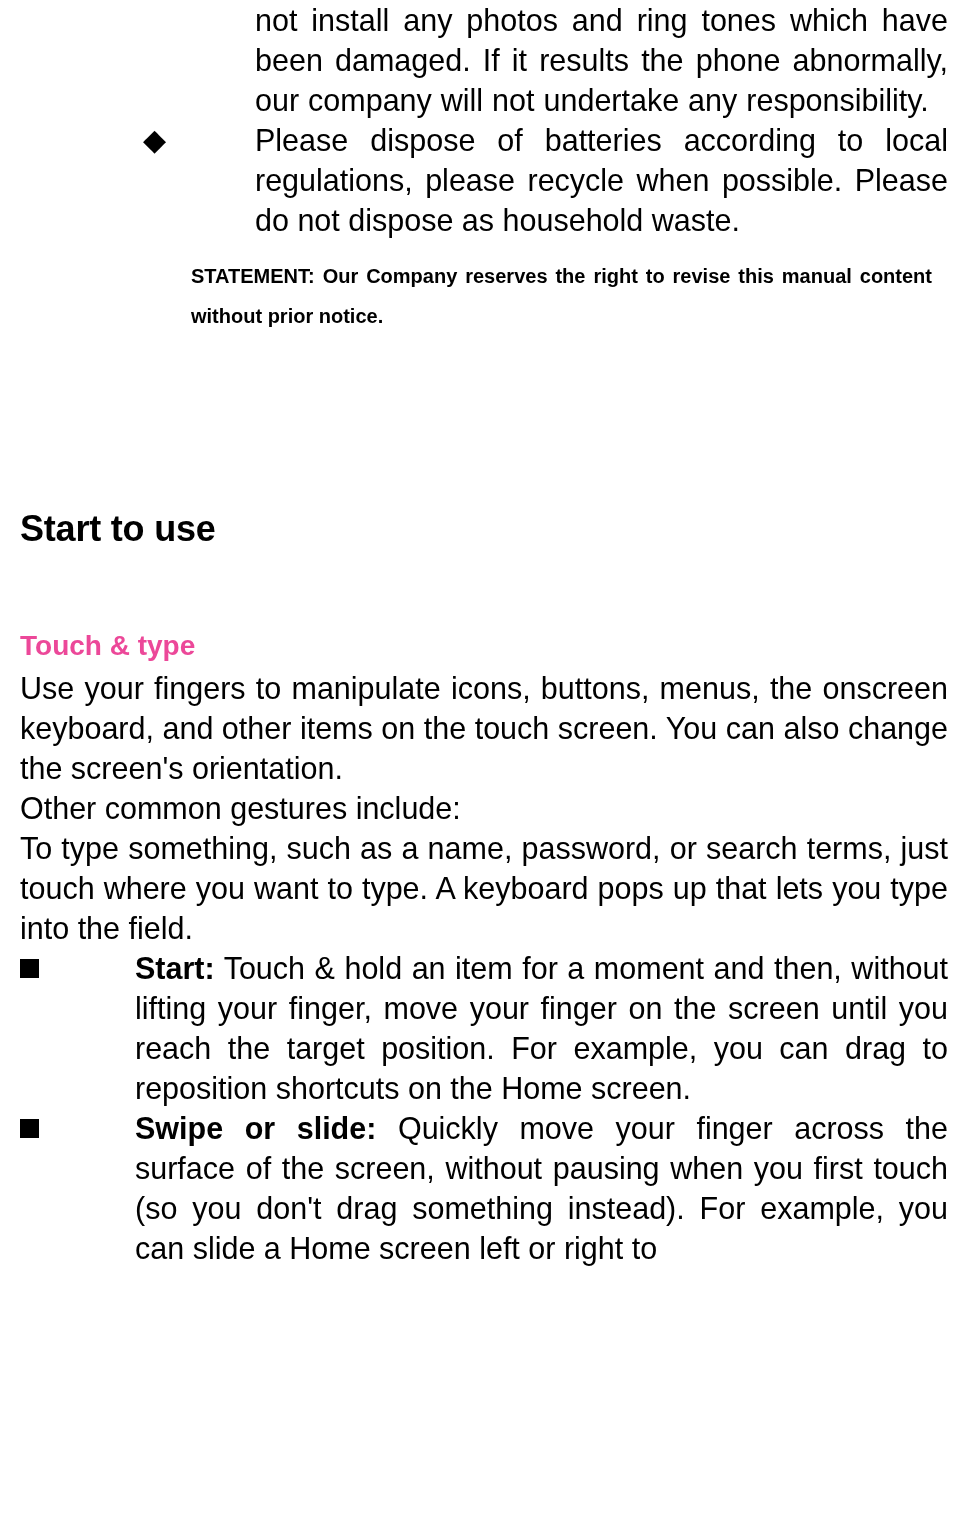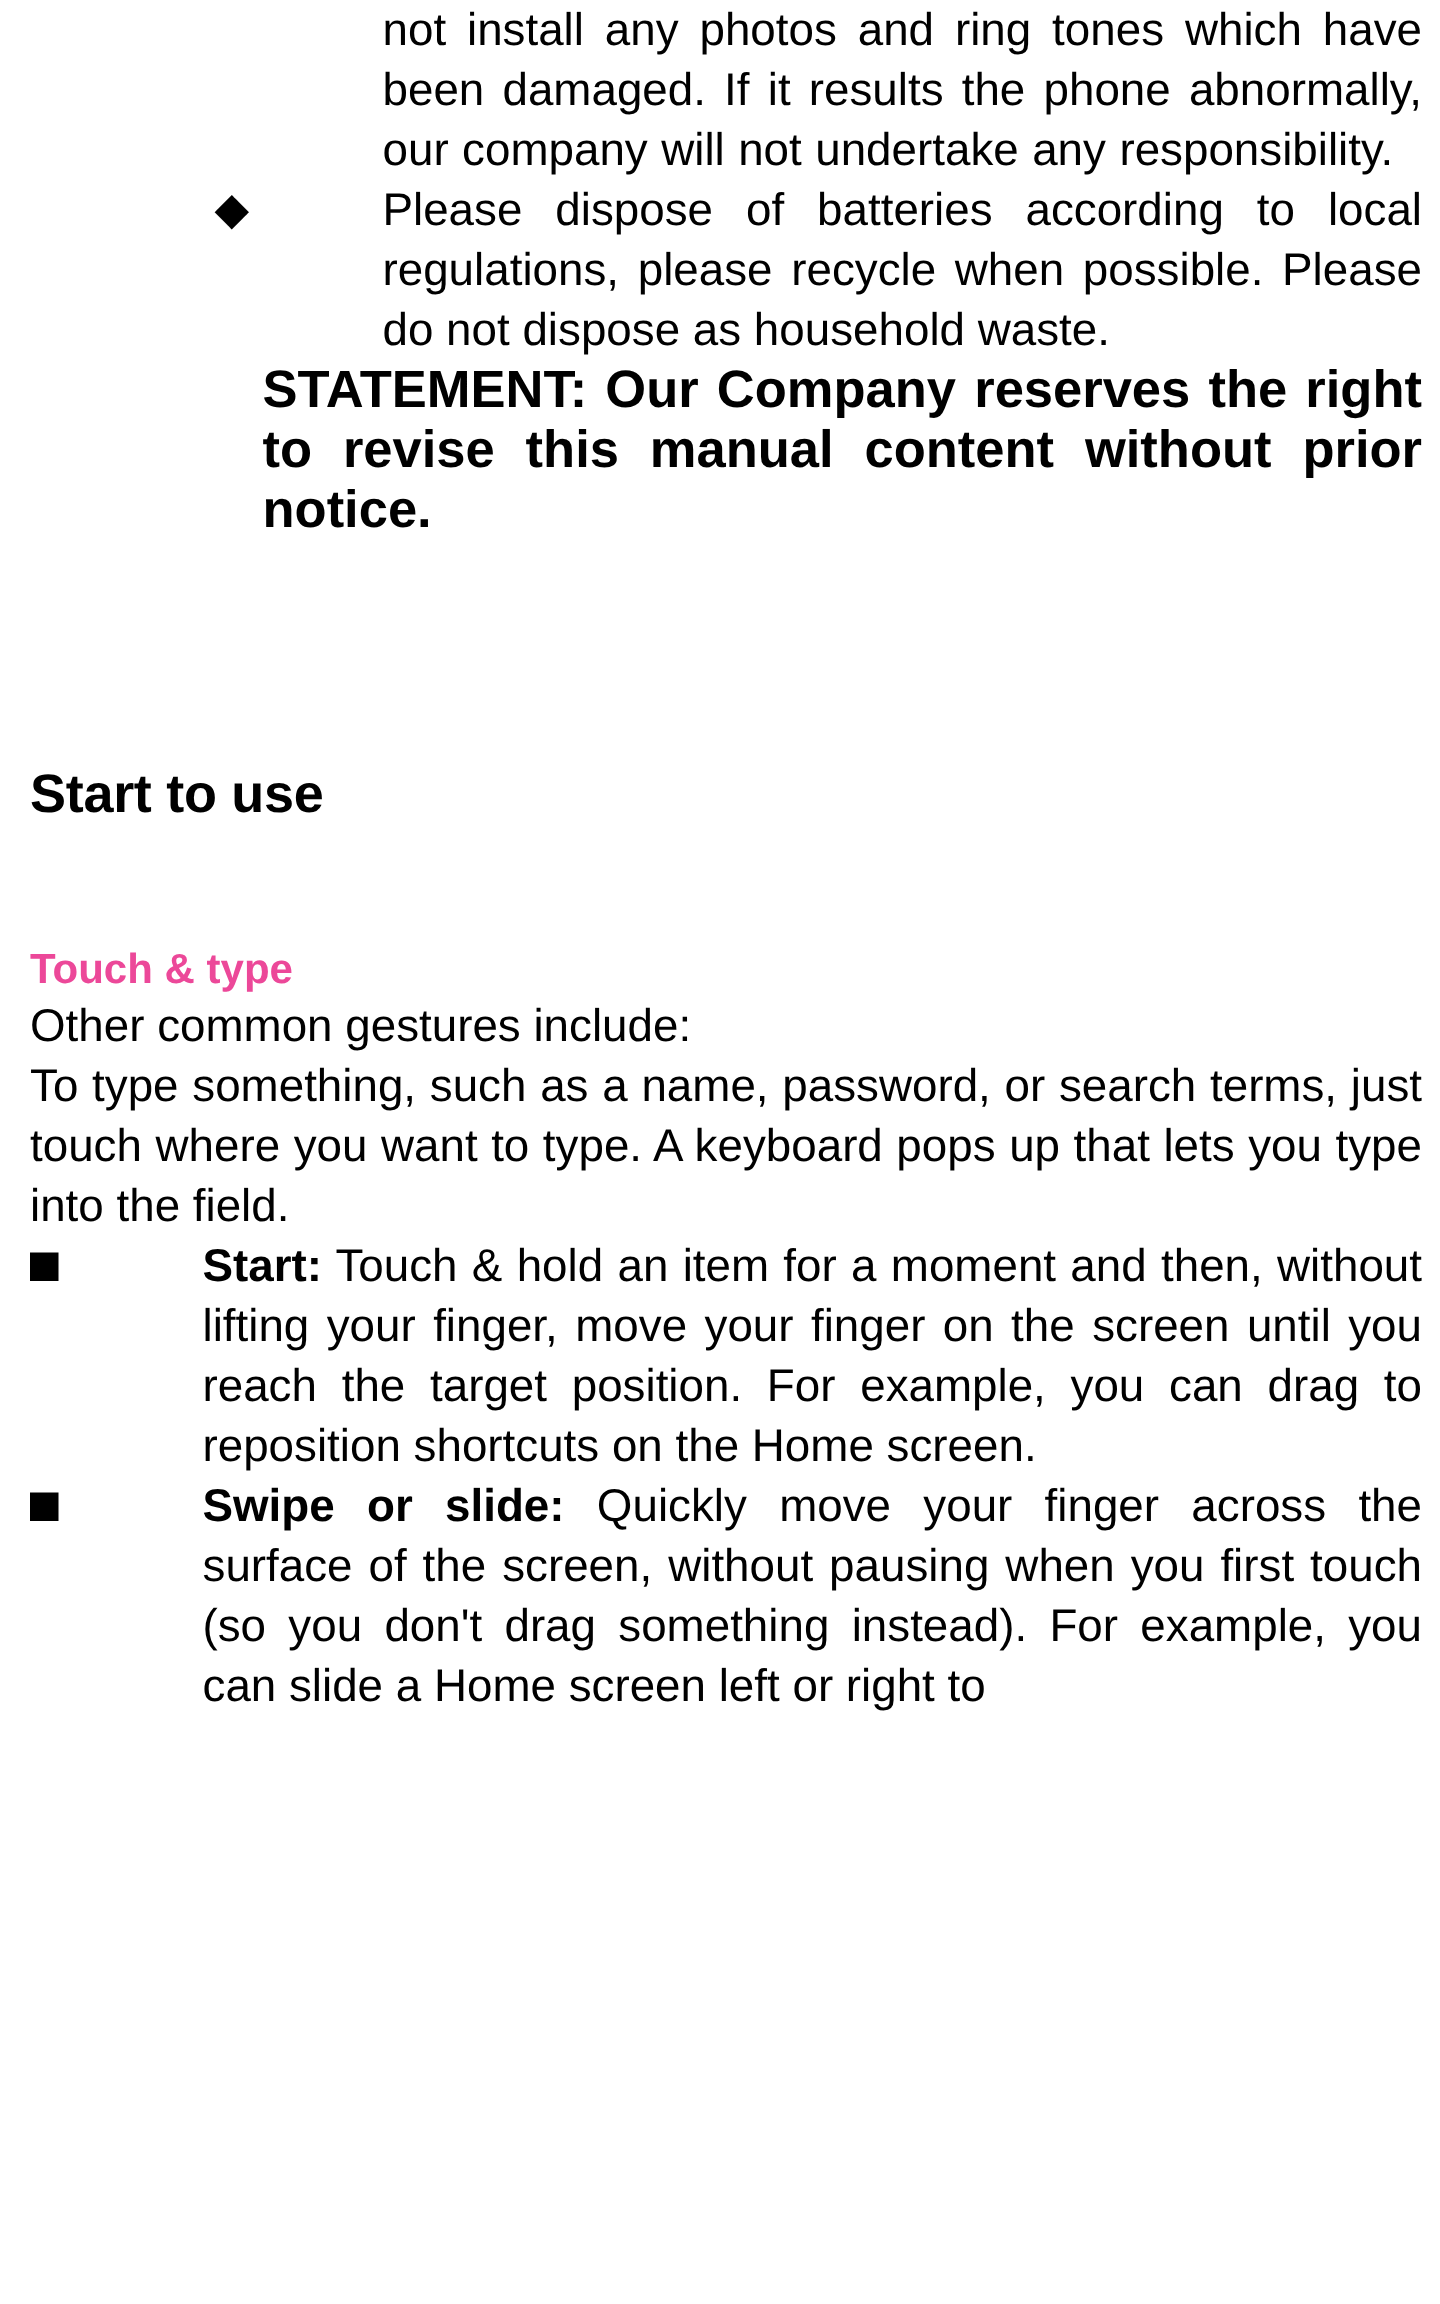--- a/index.html
+++ b/index.html
@@ -53,23 +53,23 @@
 
   .diamond-bullet {
     position: absolute;
     left: 143px;
     top: 0;
     font-size: 30px;
     line-height: 40px;
   }
 
   .statement {
-    margin: 0;
+    margin: 16px;
     padding: 0 12px 0 175px;
-    font-size: 35px;
+    font-size: 20px;
     line-height: 40px;
     font-weight: bold;
     text-align: justify;
     text-align-last: left;
   }
   .statement .st-label { font-weight: bold; }
 
   
   .section {
     position: absolute;
@@ -162,20 +162,21 @@
     </p>
 
   </div>
 
   <div class="section">
 
     <h1 class="section-title">Start to use</h1>
 
     <h2 class="sub-title">Touch &amp; type</h2>
 
+    <p class="body-para first">Use your fingers to manipulate icons, buttons, menus, the onscreen keyboard, and other items on the touch screen. You can also change the screen's orientation.</p>
 
 
     <p class="body-para">Other common gestures include:</p>
 
     <p class="body-para">To type something, such as a name, password, or search terms, just touch where you want to type. A keyboard pops up that lets you type into the field.</p>
 
     <ul class="gesture-list">
 
 
       <li class="gesture-item">

